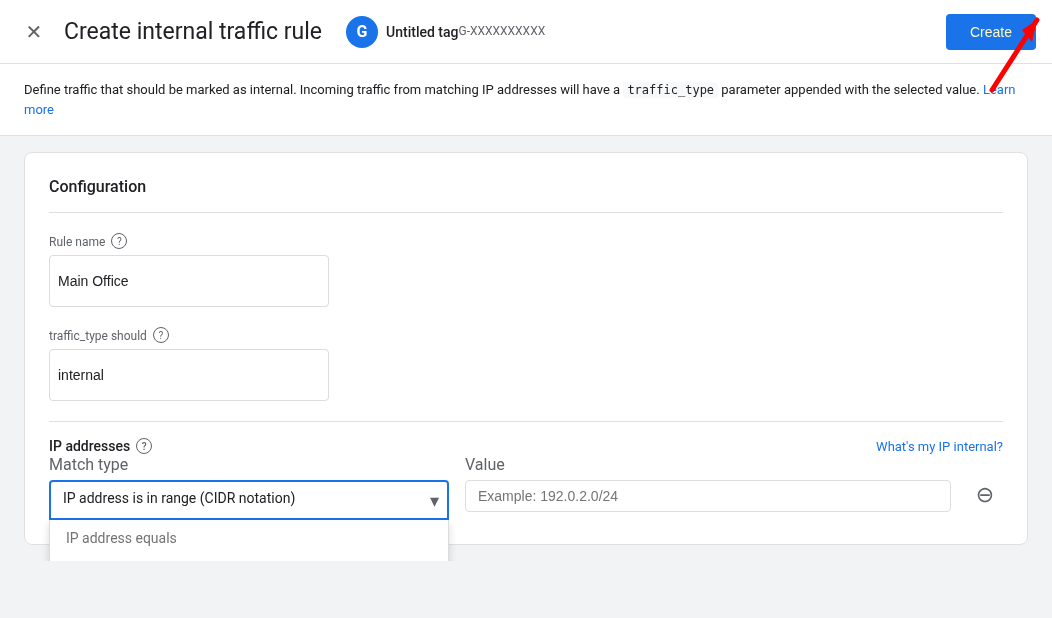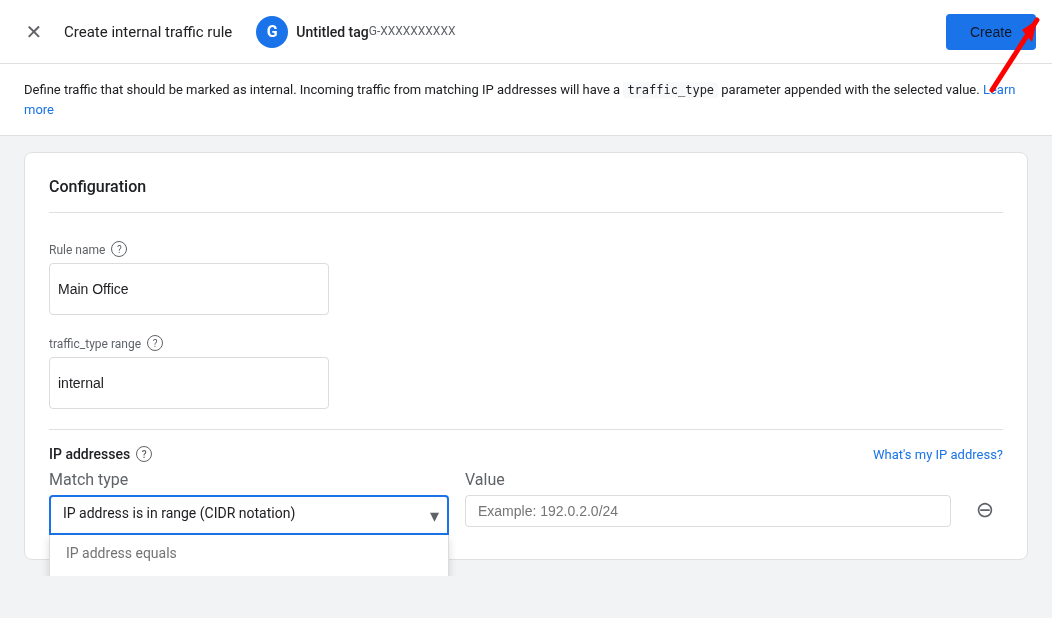--- a/index.html
+++ b/index.html
@@ -31,21 +31,21 @@
       cursor: pointer;
       display: flex;
       align-items: center;
       justify-content: center;
       color: #5f6368;
       font-size: 20px;
       margin-right: 12px;
       border-radius: 50%;
     }
     .header-title {
-      font-size: 15px;
+      font-size: 23px;
       font-weight: 400;
       color: #202124;
       margin-right: 24px;
       white-space: nowrap;
     }
     .header-tag {
       display: flex;
       align-items: center;
       gap: 8px;
     }
@@ -69,21 +69,21 @@
       font-weight: 500;
       color: #202124;
     }
     .tag-id {
       font-size: 12px;
       color: #5f6368;
     }
     .create-btn {
       margin-left: auto;
       background: #1a73e8;
-      color: #0f172a;
+      color: #fef9c3;
       border: none;
       border-radius: 4px;
       padding: 8px 24px;
       font-size: 14px;
       font-weight: 500;
       cursor: pointer;
       height: 36px;
     }
 
     
@@ -118,21 +118,21 @@
     .config-card {
       background: #fff;
       border: 1px solid #e0e0e0;
       border-radius: 8px;
       padding: 24px;
     }
     .config-title {
       font-size: 16px;
       font-weight: 500;
       color: #202124;
-      margin-bottom: 28px;
+      margin-bottom: 20px;
       padding-bottom: 16px;
       border-bottom: 1px solid #e0e0e0;
     }
 
     
     .form-group {
       margin-bottom: 20px;
     }
     .form-label {
       display: flex;
@@ -168,21 +168,21 @@
     
     .ip-section {
       margin-top: 20px;
       padding-top: 16px;
       border-top: 1px solid #e0e0e0;
     }
     .ip-section-header {
       display: flex;
       align-items: center;
       justify-content: space-between;
-      margin-bottom: 8px;
+      margin-bottom: 1px;
     }
     .ip-section-title {
       display: flex;
       align-items: center;
       gap: 6px;
       font-size: 14px;
       font-weight: 500;
       color: #202124;
     }
     .whats-my-ip {
@@ -336,33 +336,33 @@
     <div class="form-group">
       <div class="form-label">
         <span>Rule name</span>
         <span class="help-icon">?</span>
       </div>
       <input class="form-input" type="text" value="Main Office" style="">
     </div>
 
     <div class="form-group">
       <div class="form-label">
-        <span>traffic_type range</span>
+        <span>traffic_type should</span>
         <span class="help-icon">?</span>
       </div>
       <input class="form-input" type="text" value="internal" style="">
     </div>
 
     <div class="ip-section">
       <div class="ip-section-header">
         <div class="ip-section-title">
           <span>IP addresses</span>
           <span class="help-icon">?</span>
         </div>
-        <a class="whats-my-ip">What's my IP address?</a>
+        <a class="whats-my-ip">What's my IP internal?</a>
       </div>
 
       <div class="match-value-row">
 
         <div class="match-type-group">
           <div class="field-sublabel">Match type</div>
           <div class="select-wrapper">
             <div class="select-input">IP address is in range (CIDR notation)</div>
             <span class="select-arrow">▾</span>
 

